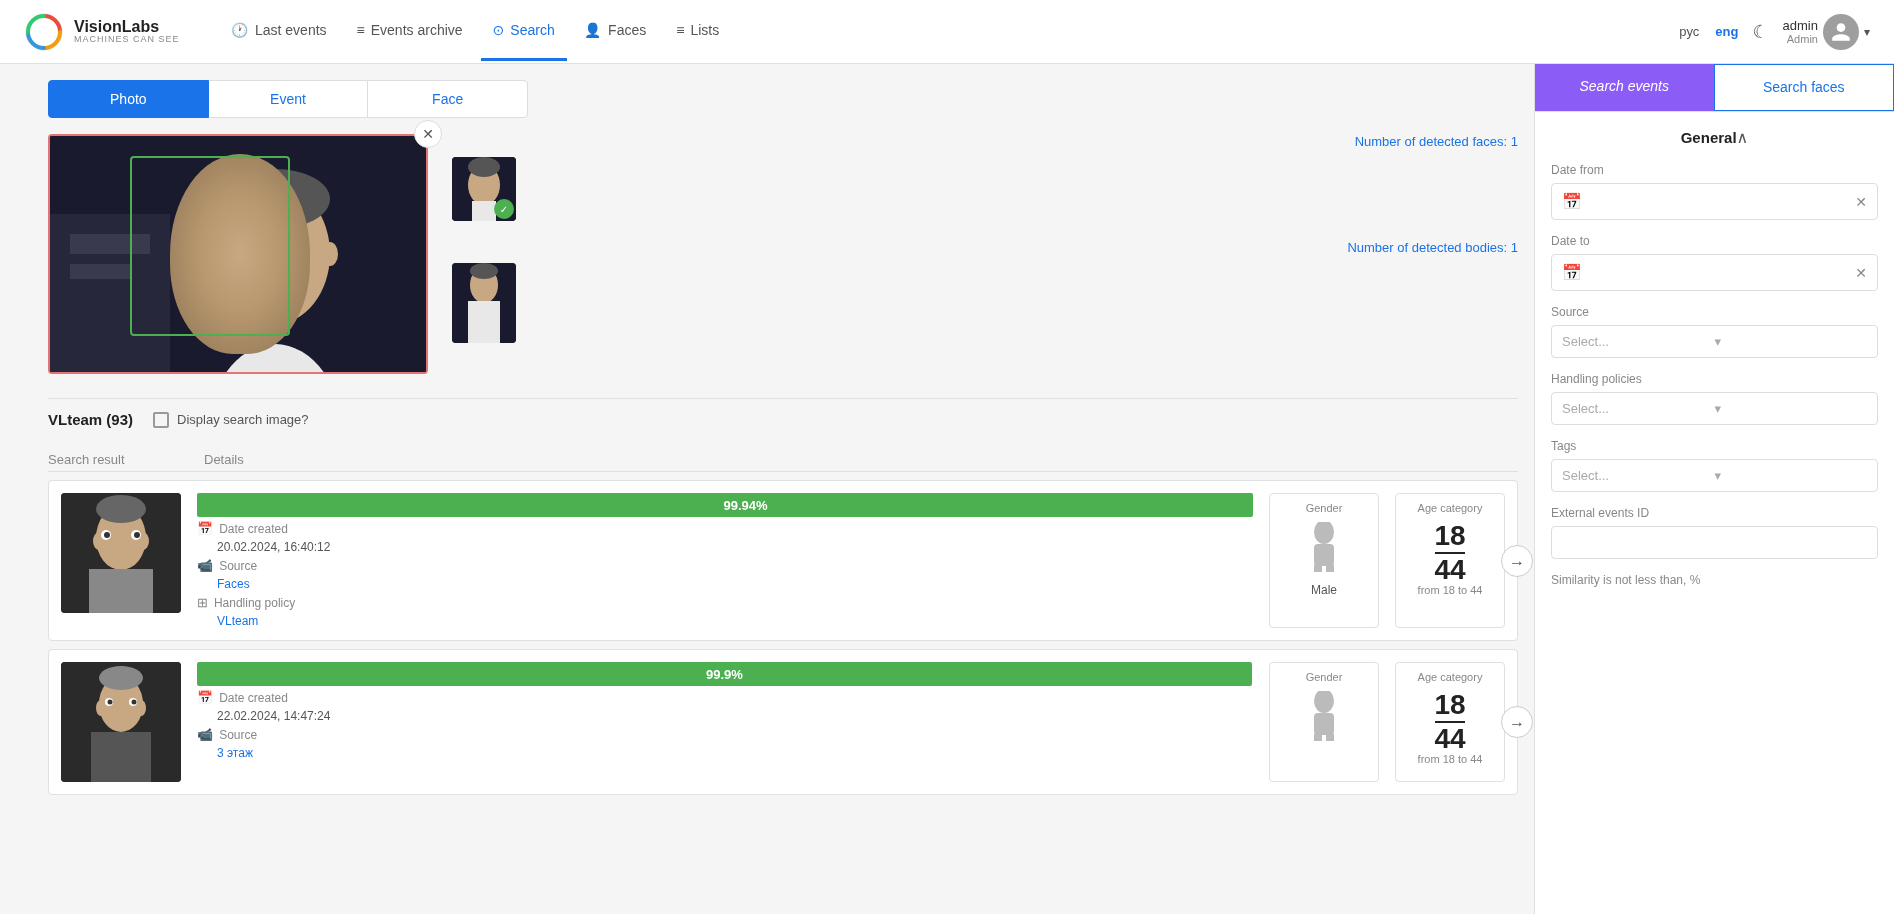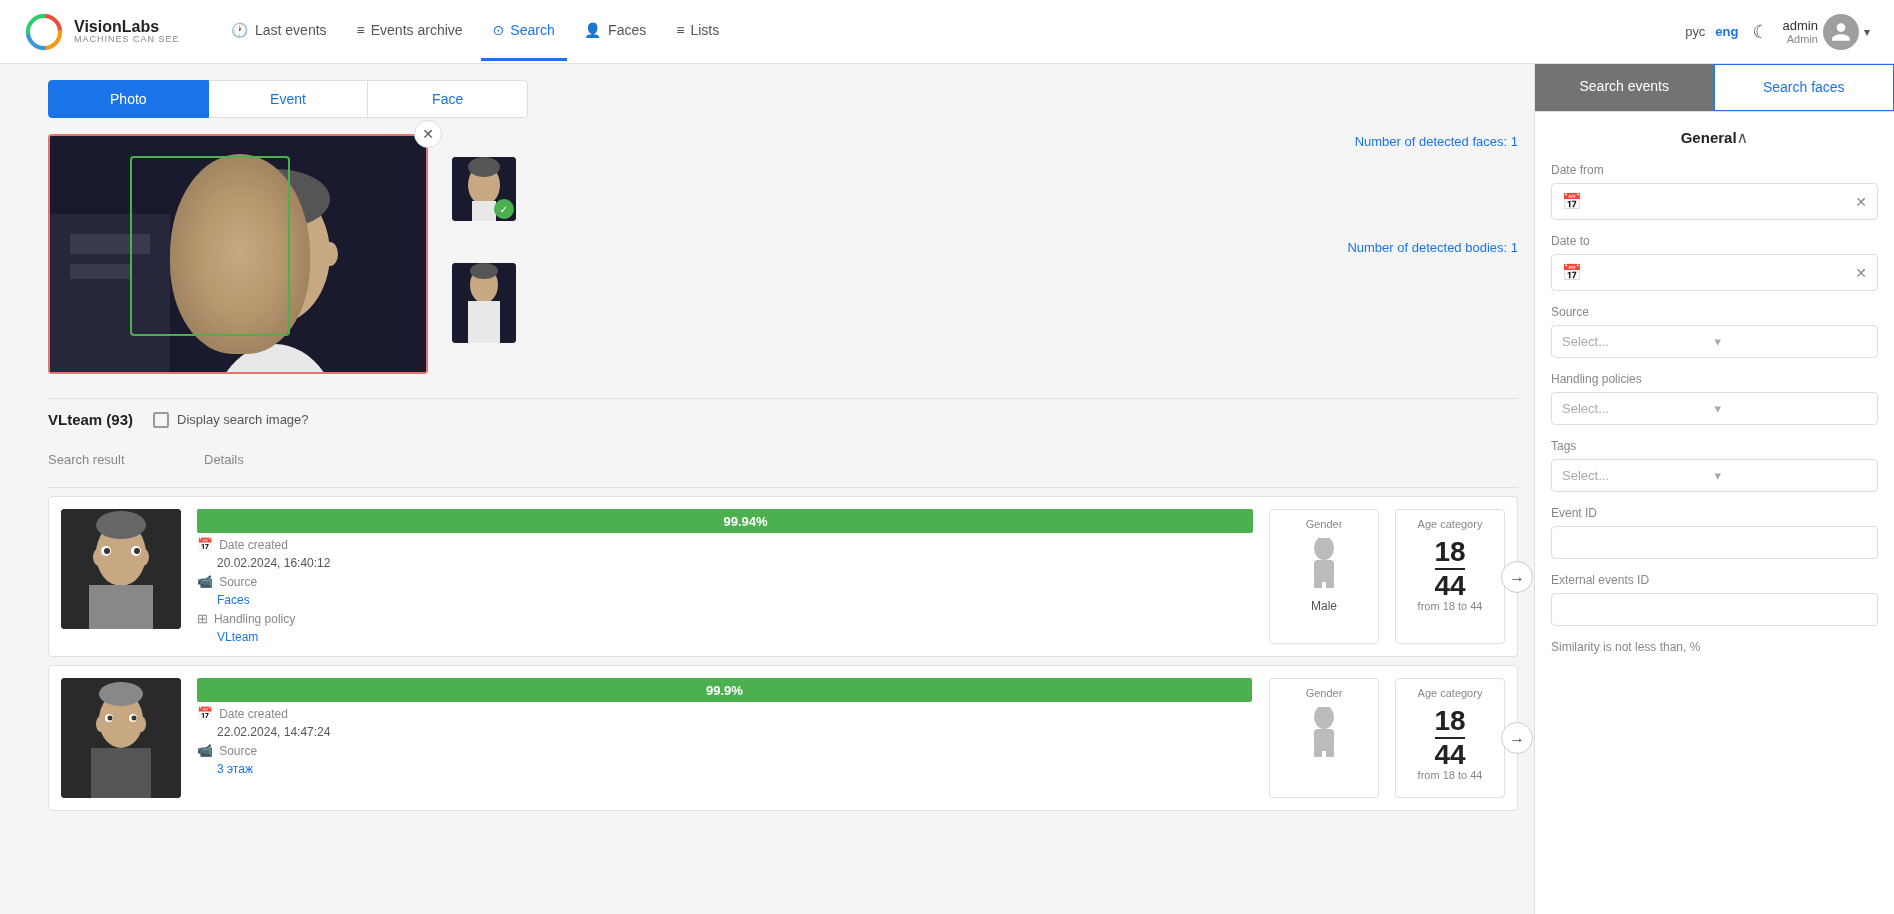--- a/index.html
+++ b/index.html
@@ -17,21 +17,21 @@
     .brand-name { font-size: 16px; font-weight: 700; color: #222; }
     .brand-sub { font-size: 9px; color: #888; letter-spacing: 1px; }
     .nav-links { display: flex; align-items: center; gap: 6px; flex: 1; }
     .nav-link {
       display: flex; align-items: center; gap: 6px;
       padding: 20px 12px; color: #555; text-decoration: none;
       font-size: 14px; cursor: pointer; border-bottom: 3px solid transparent;
     }
     .nav-link.active { color: #1a73e8; border-bottom: 3px solid #1a73e8; }
     .nav-right { display: flex; align-items: center; gap: 14px; }
-    .lang-toggle { display: flex; gap: 10px; font-size: 13px; justify-content: center; }
+    .lang-toggle { display: flex; gap: 16px; font-size: 13px; justify-content: center; }
     .lang-option { color: #555; cursor: pointer; }
     .lang-option.active { color: #1a73e8; font-weight: 600; }
     .theme-icon { cursor: pointer; color: #555; font-size: 18px; }
     .user-info { display: flex; align-items: center; gap: 5px; cursor: pointer; }
     .user-name { font-size: 13px; color: #333; }
     .user-role { font-size: 11px; color: #888; }
     .avatar {
       width: 36px; height: 36px; border-radius: 50%; background: #9e9e9e;
       display: flex; align-items: center; justify-content: center; color: #fff; font-size: 16px;
     }
@@ -107,21 +107,21 @@
     .events-header {
       display: flex; align-items: center; gap: 20px;
       padding: 12px 0; border-top: 1px solid #e0e0e0;
       margin-bottom: 12px;
     }
     .events-title { font-size: 15px; font-weight: 600; color: #222; }
     .display-checkbox { display: flex; align-items: center; gap: 8px; cursor: pointer; color: #555; font-size: 13px; }
     .checkbox-box { width: 16px; height: 16px; border: 2px solid #999; border-radius: 2px; }
 
     
-    .table-header { display: flex; gap: 16px; padding: 0 0 20px 0; font-size: 13px; color: #888; border-bottom: 1px solid #e0e0e0; margin-bottom: 8px; }
+    .table-header { display: flex; gap: 16px; padding: 0 0 4px 0; font-size: 13px; color: #888; border-bottom: 1px solid #e0e0e0; margin-bottom: 8px; }
     .col-result { width: 140px; }
     .col-details { flex: 1; }
 
     
     .event-row {
       display: flex; gap: 16px; align-items: stretch;
       background: #fff; border: 1px solid #e0e0e0; border-radius: 4px;
       margin-bottom: 8px; padding: 12px; position: relative;
     }
     .event-thumb {
@@ -161,21 +161,21 @@
       width: 360px; flex-shrink: 0; background: #fff;
       border-left: 1px solid #e0e0e0; display: flex; flex-direction: column; overflow-y: auto;
     }
 
     
     .search-type-tabs { display: flex; border-bottom: 1px solid #e0e0e0; }
     .search-type-tab {
       flex: 1; padding: 14px 0; text-align: center; cursor: pointer;
       font-size: 14px; font-weight: 500; border-bottom: 3px solid transparent;
     }
-    .search-type-tab.active { background: #737373; color: #fff; }
+    .search-type-tab.active { background: #8b5cf6; color: #fff; font-style: italic; }
     .search-type-tab.inactive { color: #1a73e8; background: #fff; border: 1px solid #1a73e8; }
 
     
     .filters-panel { padding: 16px; }
     .filter-section-header {
       display: flex; align-items: center; justify-content: center;
       margin-bottom: 16px;
     }
     .filter-section-title { font-size: 15px; font-weight: 600; color: #222; }
     .collapse-icon { cursor: pointer; color: #555; font-size: 16px; }
@@ -542,24 +542,20 @@
       </div>
 
       <div class="filter-field">
         <div class="filter-label">Tags</div>
         <div class="filter-select-row">
           <span>Select...</span>
           <span class="filter-select-arrow">▾</span>
         </div>
       </div>
 
-      <div class="filter-field">
-        <div class="filter-label">Event ID</div>
-        <input type="text" class="filter-text-input" style="">
-      </div>
 
       <div class="filter-field">
         <div class="filter-label">External events ID</div>
         <input type="text" class="filter-text-input" style="">
       </div>
 
       <div class="filter-field">
         <div class="filter-label">Similarity is not less than, %</div>
       </div>
 

